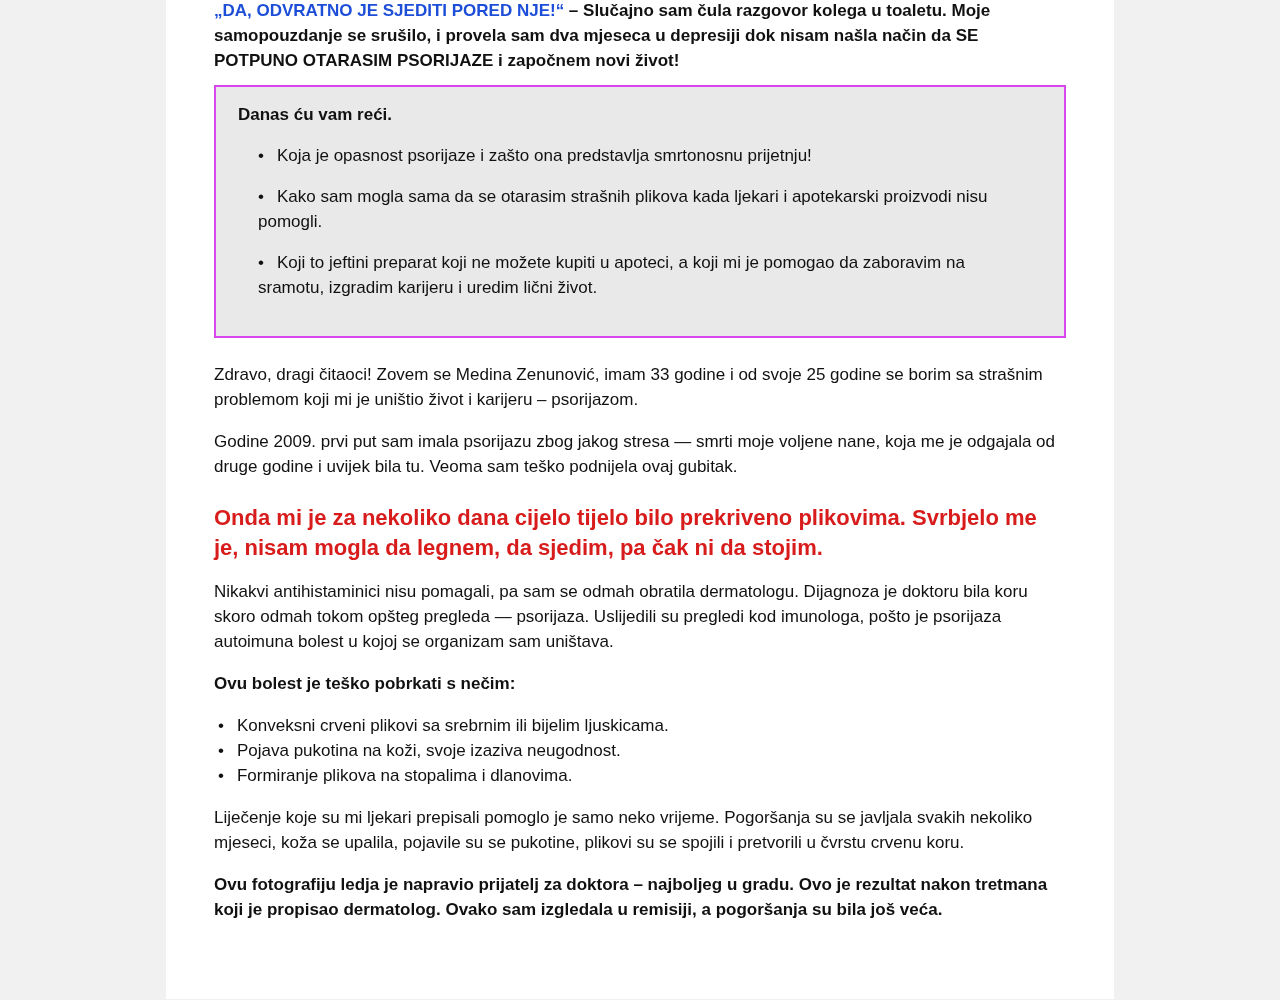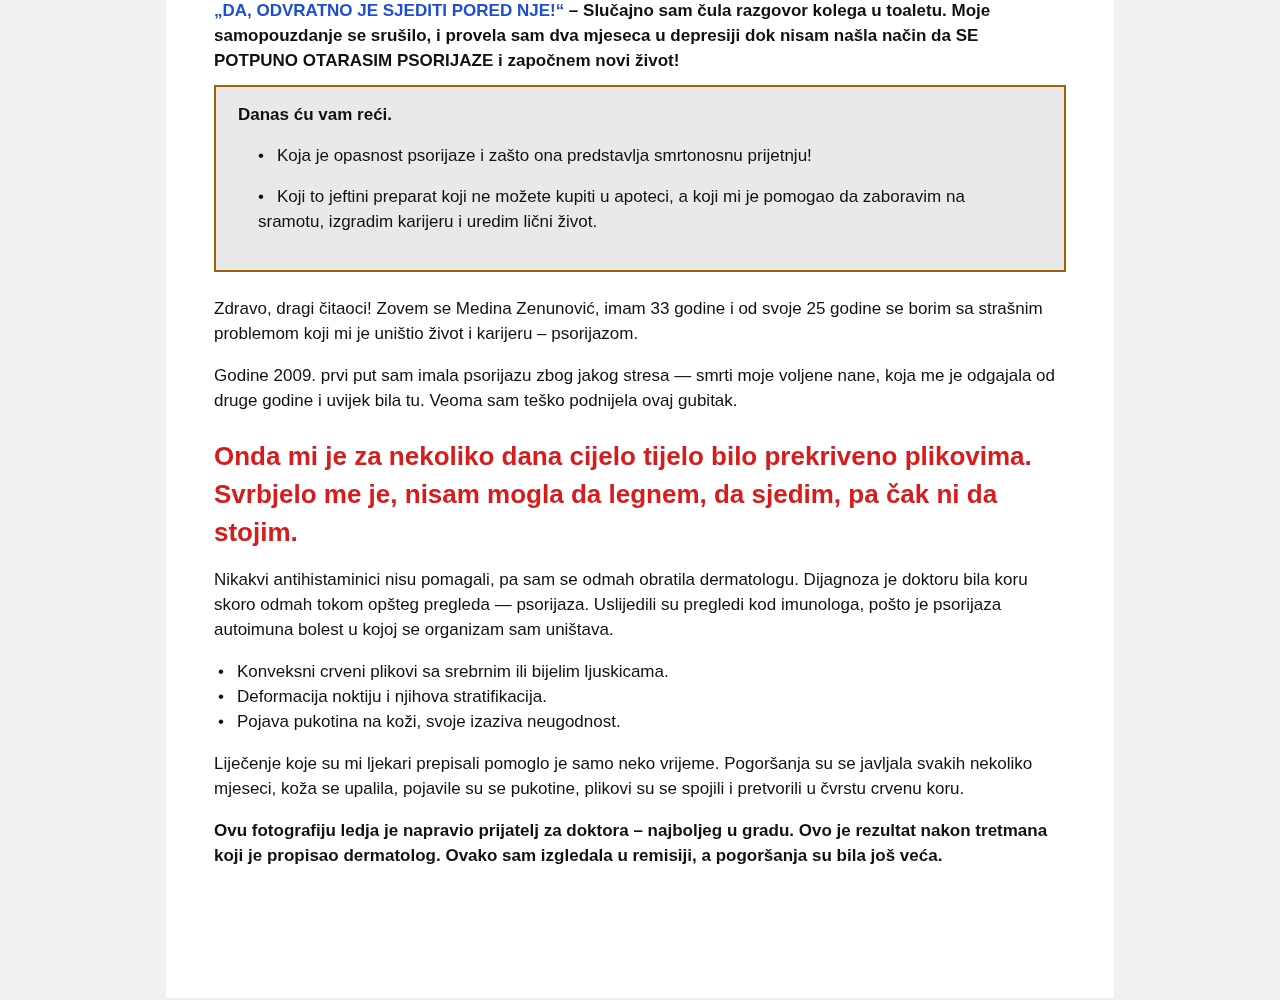--- a/index.html
+++ b/index.html
@@ -25,21 +25,21 @@
     line-height: 25px;
   }
   p { margin: 0 0 17px; }
   .bold { font-weight: bold; }
   .lead-paragraph {
     font-weight: bold;
     margin: -2px 0 0;
   }
   .red-text { color: #1d4ed8; }
   .promise-box {
-    border: 2px solid #a16207;
+    border: 2px solid #d946ef;
     background: #e9e9e9;
     margin: 12px 0 24px;
     padding: 15px 22px 20px;
   }
   .promise-box .box-title {
     font-weight: bold;
     margin: 0;
   }
   ul.plain-list {
     margin: 16px 0 0;
@@ -58,53 +58,55 @@
     padding: 0 0 0 4px;
     list-style: none;
   }
   ul.symptoms-list li { margin: 0; }
   ul.symptoms-list li::before {
     content: "\2022";
     margin-right: 13px;
   }
   h2.crisis-heading {
     color: #d81c1c;
-    font-size: 26px;
-    line-height: 38px;
+    font-size: 22px;
+    line-height: 30px;
     font-weight: bold;
     margin: 24px 0 16px;
   }
 </style>
 </head>
 <body>
 
 <div class="content-column">
 
   <p class="lead-paragraph"><span class="red-text">„DA, ODVRATNO JE SJEDITI PORED NJE!“</span><span> – Slučajno sam čula razgovor kolega u toaletu. Moje samopouzdanje se srušilo, i provela sam dva mjeseca u depresiji dok nisam našla način da SE POTPUNO OTARASIM PSORIJAZE i započnem novi život!</span></p>
 
   <div class="promise-box">
     <p class="box-title">Danas ću vam reći.</p>
     <ul class="plain-list">
       <li>Koja je opasnost psorijaze i zašto ona predstavlja smrtonosnu prijetnju!</li>
+      <li>Kako sam mogla sama da se otarasim strašnih plikova kada ljekari i apotekarski proizvodi nisu pomogli.</li>
       <li>Koji to jeftini preparat koji ne možete kupiti u apoteci, a koji mi je pomogao da zaboravim na sramotu, izgradim karijeru i uredim lični život.</li>
     </ul>
   </div>
 
   <p>Zdravo, dragi čitaoci! Zovem se Medina Zenunović, imam 33 godine i od svoje 25 godine se borim sa strašnim problemom koji mi je uništio život i karijeru – psorijazom.</p>
 
   <p>Godine 2009. prvi put sam imala psorijazu zbog jakog stresa — smrti moje voljene nane, koja me je odgajala od druge godine i uvijek bila tu. Veoma sam teško podnijela ovaj gubitak.</p>
 
   <h2 class="crisis-heading">Onda mi je za nekoliko dana cijelo tijelo bilo prekriveno plikovima. Svrbjelo me je, nisam mogla da legnem, da sjedim, pa čak ni da stojim.</h2>
 
   <p>Nikakvi antihistaminici nisu pomagali, pa sam se odmah obratila dermatologu. Dijagnoza je doktoru bila koru skoro odmah tokom opšteg pregleda — psorijaza. Uslijedili su pregledi kod imunologa, pošto je psorijaza autoimuna bolest u kojoj se organizam sam uništava.</p>
 
+  <p class="bold">Ovu bolest je teško pobrkati s nečim:</p>
 
   <ul class="symptoms-list">
     <li>Konveksni crveni plikovi sa srebrnim ili bijelim ljuskicama.</li>
-    <li>Deformacija noktiju i njihova stratifikacija.</li>
     <li>Pojava pukotina na koži, svoje izaziva neugodnost.</li>
+    <li>Formiranje plikova na stopalima i dlanovima.</li>
   </ul>
 
   <p>Liječenje koje su mi ljekari prepisali pomoglo je samo neko vrijeme. Pogoršanja su se javljala svakih nekoliko mjeseci, koža se upalila, pojavile su se pukotine, plikovi su se spojili i pretvorili u čvrstu crvenu koru.</p>
 
   <p class="bold">Ovu fotografiju ledja je napravio prijatelj za doktora – najboljeg u gradu. Ovo je rezultat nakon tretmana koji je propisao dermatolog. Ovako sam izgledala u remisiji, a pogoršanja su bila još veća.</p>
 
 </div>
 
 </body></html>

